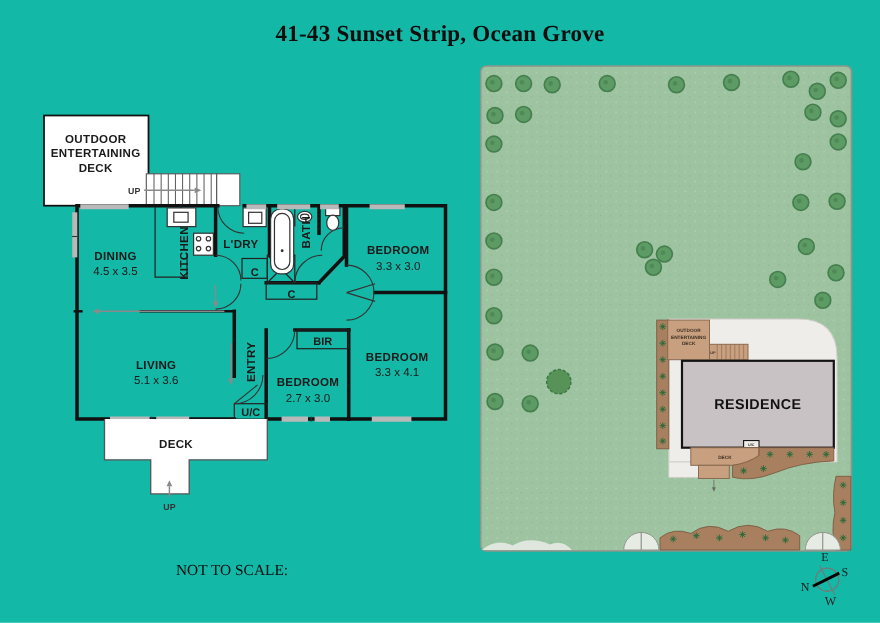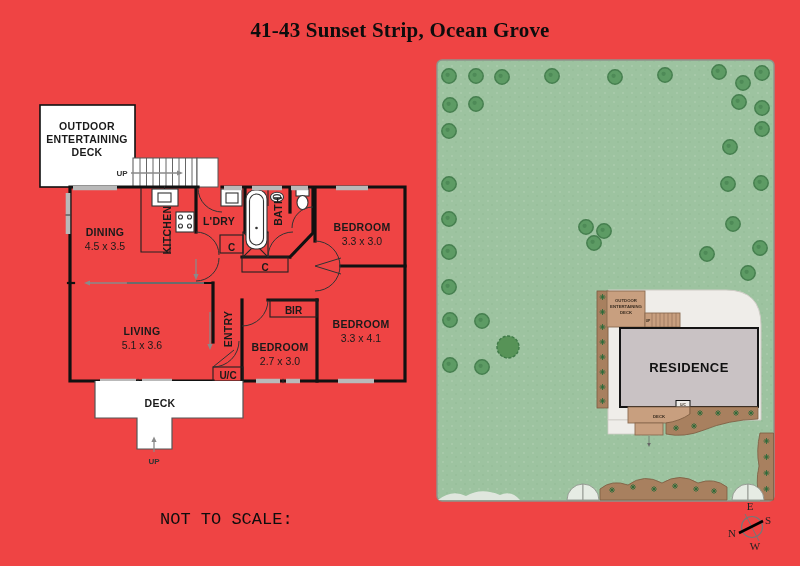--- a/index.html
+++ b/index.html
@@ -1,23 +1,23 @@
 <!DOCTYPE html>
 <html><head>
 <meta charset="utf-8">
 <style>
   html,body{margin:0;padding:0;}
   body{width:800px;height:566px;background:#ffffff;position:relative;overflow:hidden;
        font-family:"Liberation Sans",sans-serif;}
-  #page{position:absolute;inset:0;width:800px;height:566px;background:#ef4444;}
+  #page{position:absolute;inset:0;width:800px;height:566px;background:#14b8a6;}
   .title{position:absolute;top:18px;left:0;width:800px;text-align:center;
          font-family:"Liberation Serif",serif;font-weight:700;font-size:21px;color:#0d0d0d;
          letter-spacing:.2px;}
   .footer{position:absolute;left:160px;top:511px;width:600px;
-          font-family:Liberation Mono, monospace;font-size:17px;color:#0d0d0d;line-height:18px;}
+          font-family:Liberation Serif, serif;font-size:14px;color:#0d0d0d;line-height:18px;}
   svg{position:absolute;left:0;top:0;}
   svg text{font-family:"Liberation Sans",sans-serif;fill:#1a1a1a;}
   .rname{font-size:10.5px;font-weight:700;letter-spacing:.3px;}
   .rdims{font-size:10.5px;font-weight:400;}
   .small{font-size:10px;font-weight:700;}
   .tiny{font-size:8px;font-weight:700;fill:#333;}
   .site-tiny{font-size:4.3px;font-weight:700;fill:#3a2d20;}
   .site-micro{font-size:3.4px;font-weight:700;fill:#3a2d20;}
   .res-label{font-size:13px;font-weight:700;fill:#111;letter-spacing:.4px;}
   .compass-letter{font-family:"Liberation Serif",serif;font-size:11px;fill:#222;}

